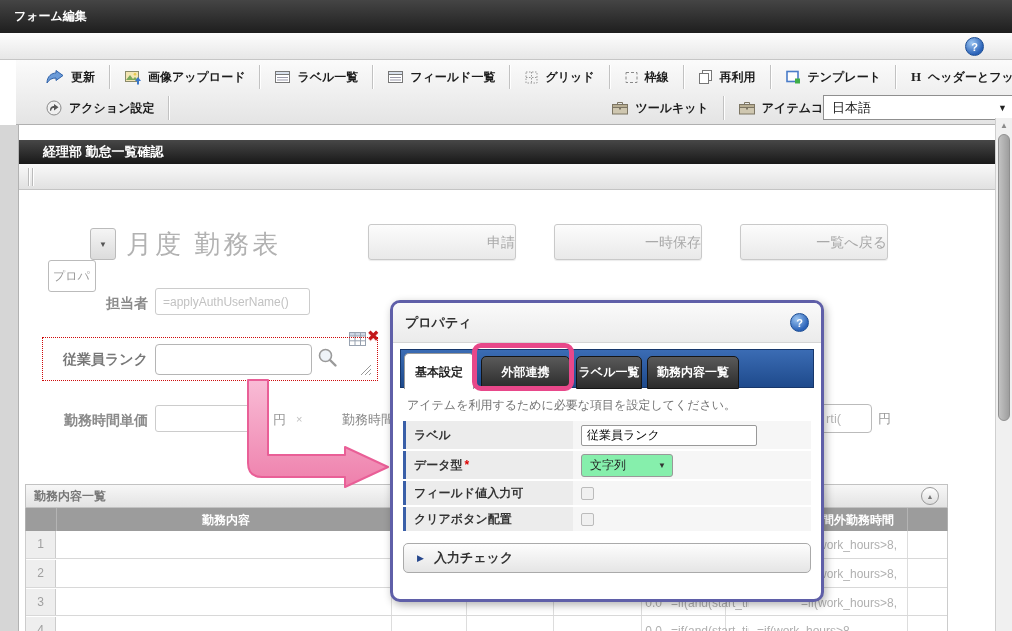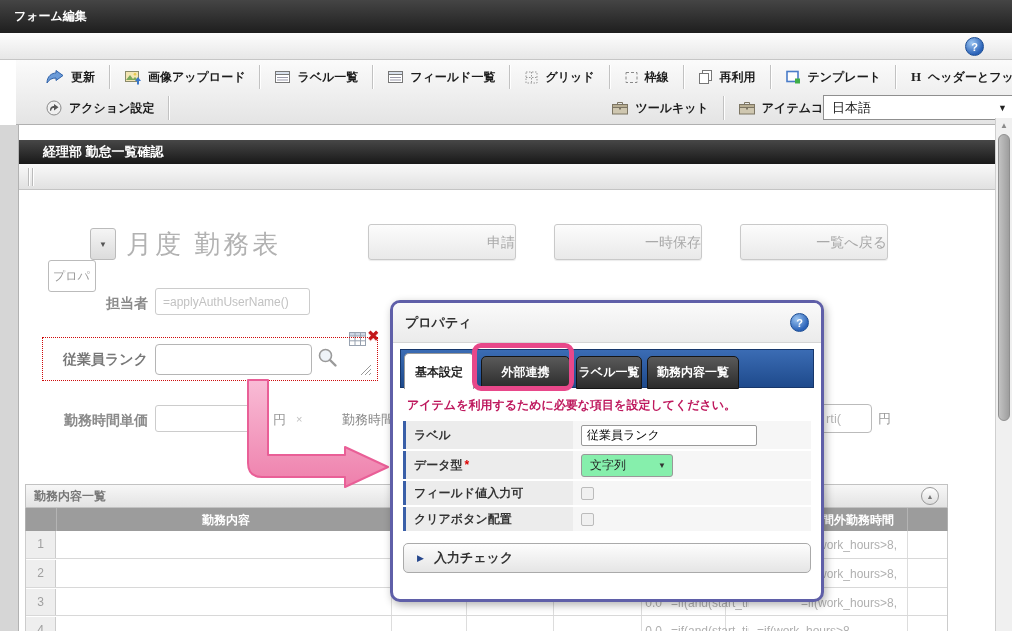--- a/index.html
+++ b/index.html
@@ -94,21 +94,21 @@
   #dialog { left:390px; top:300px; width:434px; height:302px; background:#fff; border:3px solid #5f5fa8; border-radius:10px; box-shadow:2px 3px 8px rgba(0,0,0,0.3); z-index:50; }
   #dlg-head { position:absolute; left:0; top:0; width:100%; height:40px; background:linear-gradient(#fafafa,#ebebeb); border-bottom:1px solid #d5d5d5; border-radius:7px 7px 0 0; font-size:13px; font-weight:bold; color:#333; line-height:40px; padding-left:12px; }
   #dlg-help { position:absolute; right:12px; top:10px; }
   #tabstrip { position:absolute; left:7px; top:46px; width:414px; height:39px; background:linear-gradient(#3b6cb4,#1e4a8c); border:1px solid #17376b; }
   .tab { position:absolute; text-align:center; font-size:12px; font-weight:bold; border-radius:5px 5px 0 0; }
   .tab-active { left:3px; top:3px; width:70px; height:36px; background:#fff; border:1px solid #999; border-bottom:none; color:#222; line-height:36px; z-index:2; }
   .tab-dark { top:6px; height:33px; background:linear-gradient(#5a5a5a,#2b2b2b); border:1px solid #151515; color:#fff; line-height:31px; }
   #tab-gaibu { left:80px; width:89px; }
   #tab-shosai { left:175px; width:66px; }
   #tab-style { left:246px; width:92px; }
-  #dlg-desc { position:absolute; left:14px; top:94px; font-size:12px; color:#be185d;font-weight:bold; }
+  #dlg-desc { position:absolute; left:14px; top:94px; font-size:12px; color:#737373; }
   #dlg-rows { position:absolute; left:10px; top:118px; width:408px; }
   .prow { display:flex; margin-bottom:2px; }
   .plabel { width:170px; background:#ececec; border-left:3px solid #3a5fa8; padding-left:8px; font-size:12px; font-weight:bold; color:#333; display:flex; align-items:center; }
   .pval { flex:1; background:#f6f6f6; display:flex; align-items:center; padding-left:8px; }
   .h28 { height:28px; } .h24 { height:24px; }
   .req { color:#d00; margin-left:2px; }
   #dlg-label-input { width:176px; height:21px; border:1px solid #999; border-radius:2px; font-size:12px; padding:0 5px; font-family:"Liberation Sans",sans-serif; }
   .fake-select { position:relative; width:92px; height:23px; background:#86efac; border:1px solid #999; border-radius:3px; font-size:12px; color:#222; line-height:21px; padding-left:8px; }
   .fake-select .caret { position:absolute; right:6px; top:0; font-size:8px; color:#333; }
   .checkbox { width:13px; height:13px; background:#f0f0f0; border:1px solid #bbb; border-radius:2px; }

